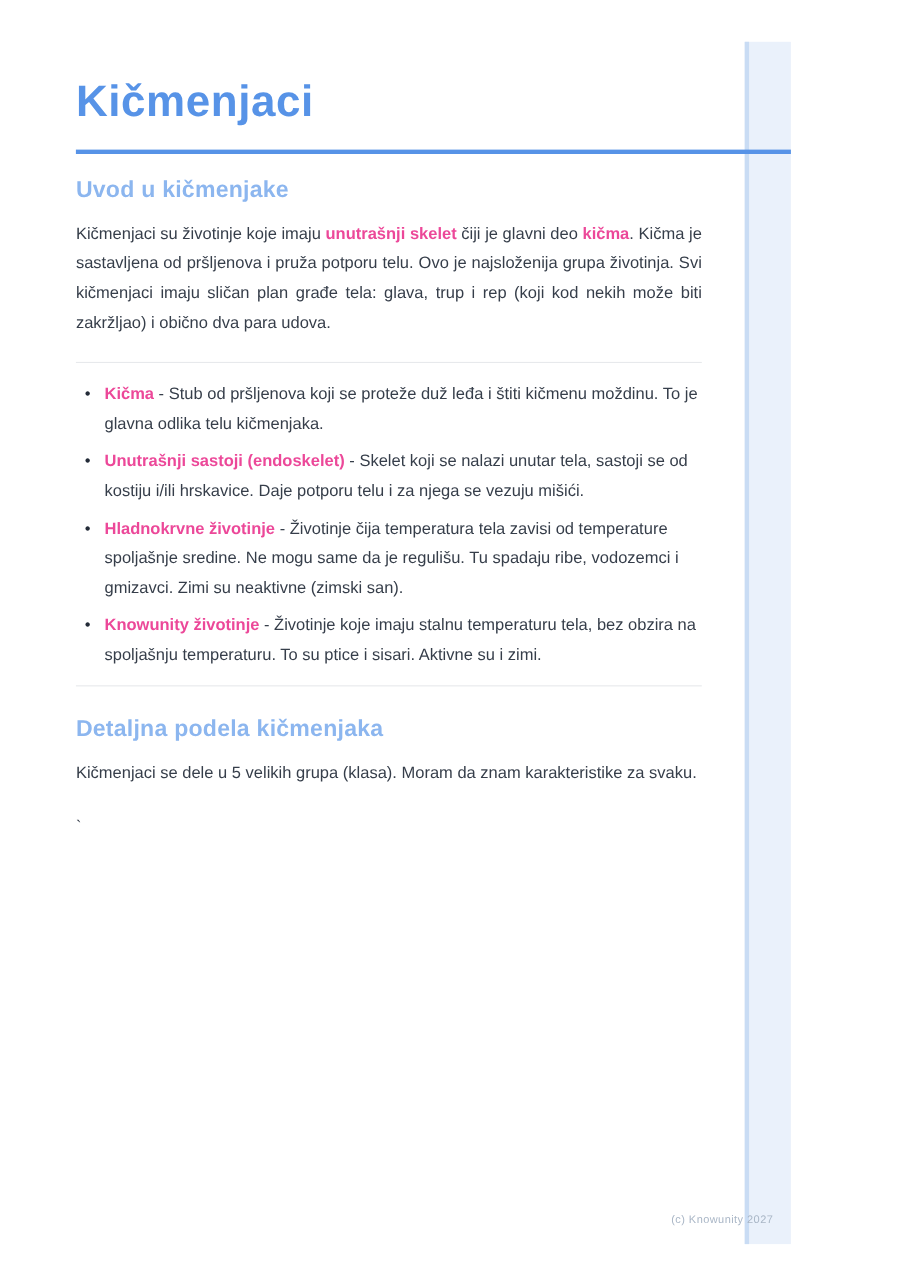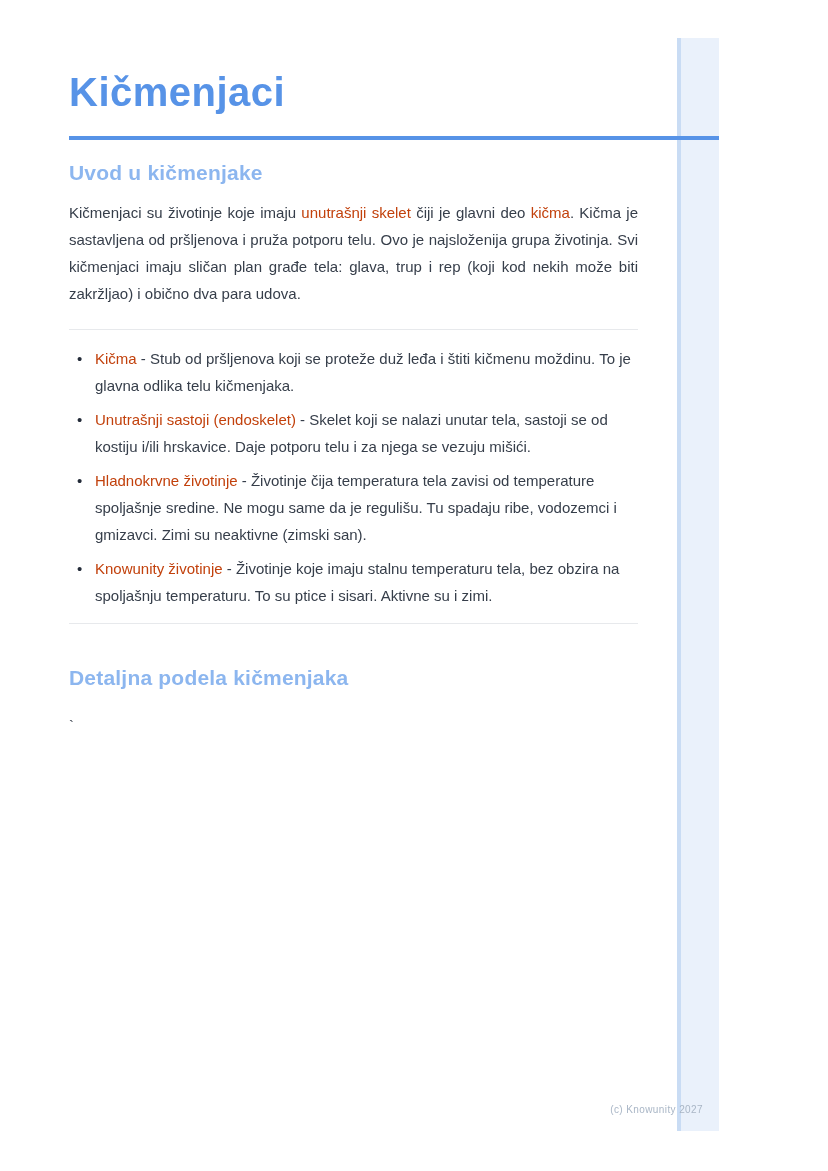--- a/index.html
+++ b/index.html
@@ -52,31 +52,31 @@
   .section-heading {
     margin: 0;
     font-size: 21px;
     line-height: 25px;
     font-weight: bold;
     color: #8cb6ef;
     letter-spacing: 0.2px;
   }
   .h-intro    { margin-top: 20px; }
   .h-keyterms { margin-top: 28px; }
-  .h-division { margin-top: 41px; }
+  .h-division { margin-top: 26px; }
   .body-text {
     margin: 14px 0 0 0;
     font-size: 15px;
     line-height: 27px;
     color: #363e4a;
   }
   .justify { text-align: justify; }
   .body-text strong, .li-text strong {
-    color: #c2410c;
-    font-weight: normal;
+    color: #ec4899;
+    font-weight: bold;
   }
   .divider {
     border: none;
     border-top: 1px solid #e7e9ec;
     margin: 22px 0 0 0;
     width: 569px;
   }
   .divider-2 { margin-top: 14px; }
   .terms-list {
     list-style: none;
@@ -153,20 +153,21 @@
       <li>
         <span class="bullet">•</span>
         <p class="li-text"><strong>Knowunity životinje</strong><span> - Životinje koje imaju stalnu temperaturu tela, bez obzira na spoljašnju temperaturu. To su ptice i sisari. Aktivne su i zimi.</span></p>
       </li>
     </ul>
 
     <hr class="divider divider-2">
 
     <h2 class="section-heading h-division">Detaljna podela kičmenjaka</h2>
 
+    <p class="body-text justify">Kičmenjaci se dele u 5 velikih grupa (klasa). Moram da znam karakteristike za svaku.</p>
 
     <p class="stray-char">`</p>
 
   </div>
 
   <div class="footer-credit">(c) Knowunity 2027</div>
 
 </div>
 
 </body></html>

